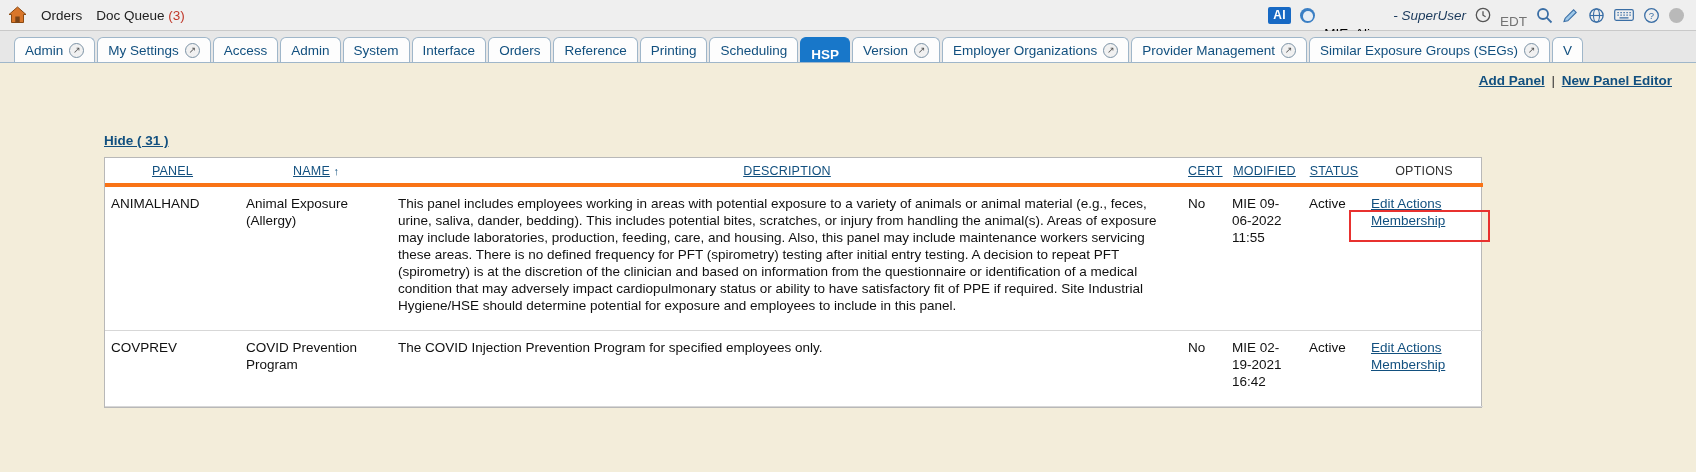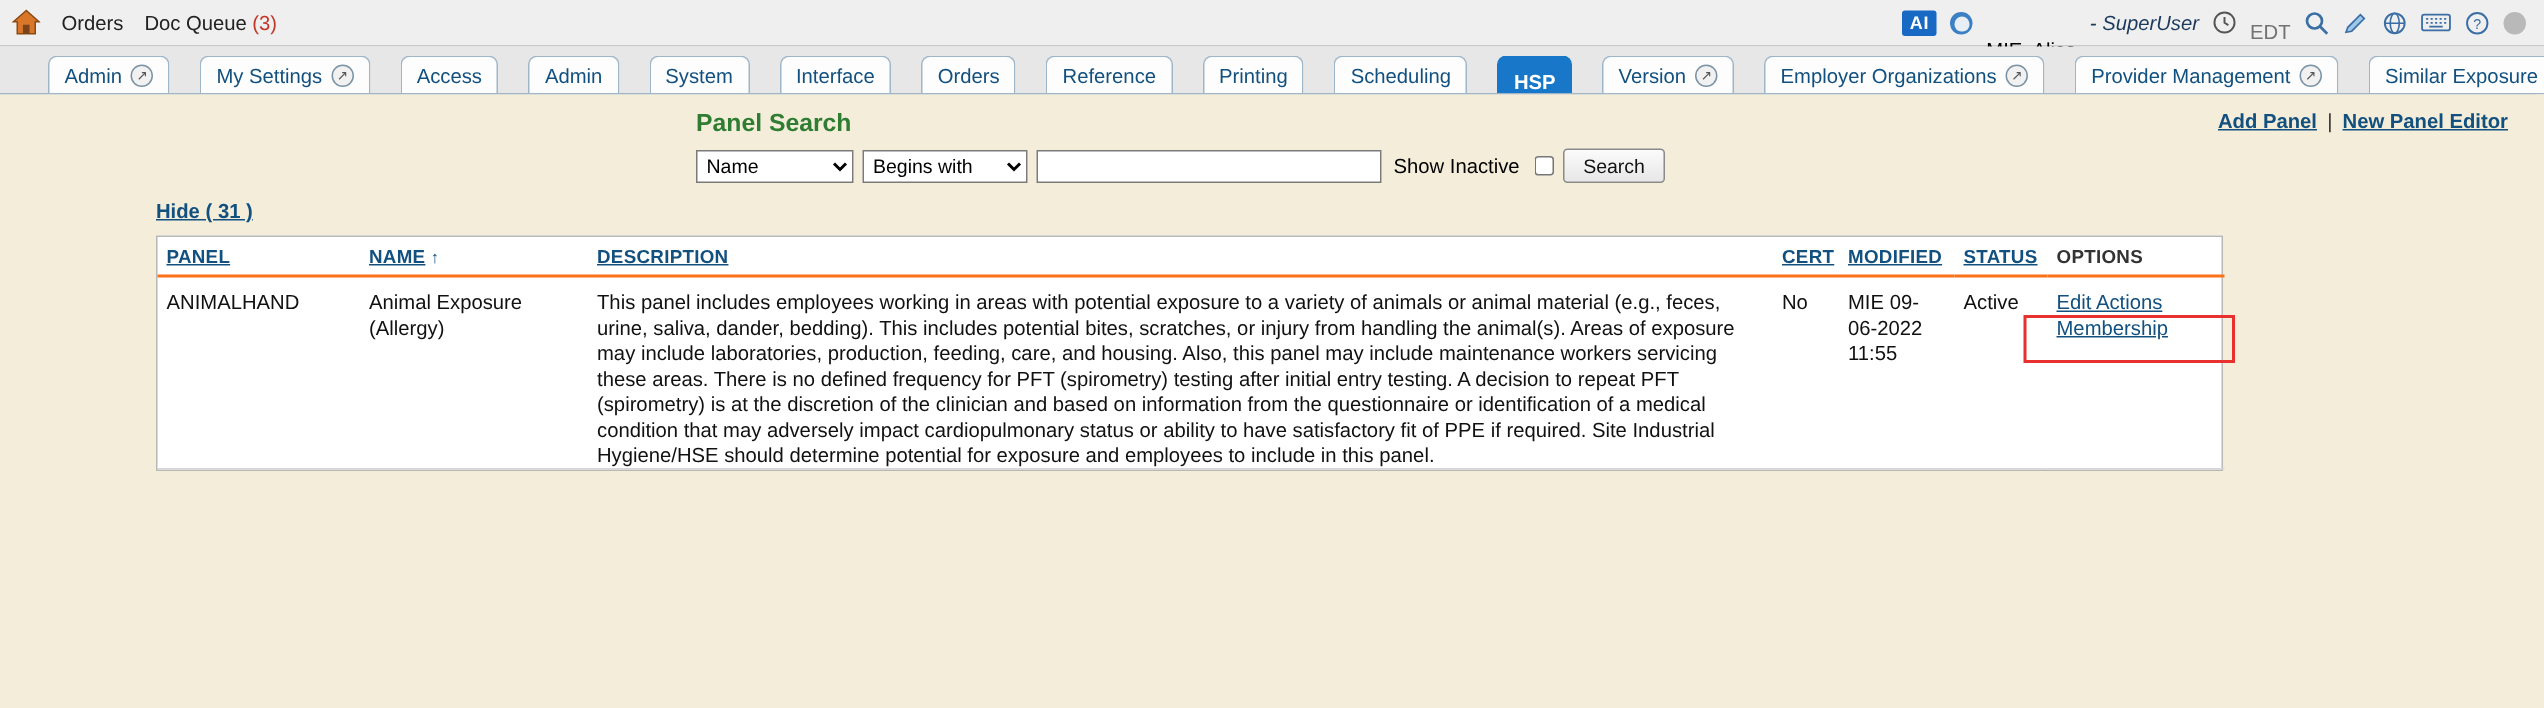--- a/index.html
+++ b/index.html
@@ -111,21 +111,20 @@
     margin-right: 2px;
     background: #fdfdfd;
     border: 1px solid #9fb6c9;
     border-bottom: none;
     border-radius: 6px 6px 0 0;
     color: #12507f;
     font-size: 13.5px;
     white-space: nowrap;
     box-sizing: border-box;
     cursor: default;
-    margin-left: 18px;
   }
   .tab.active {
     background: #1877c9;
     color: #fff;
     font-weight: bold;
     border-color: #1877c9;
     align-items: flex-end;
   }
   .pop-ico {
     width: 13px; height: 13px;
@@ -251,36 +250,36 @@
     background: #fff;
     border: 1px solid #b8b8b8;
     box-sizing: border-box;
   }
   table.panels {
     width: 100%;
     border-collapse: collapse;
     table-layout: fixed;
   }
   table.panels th {
-    text-align: left;
-    font-weight: bold;
+    text-align: center;
+    font-weight: normal;
     font-size: 12.5px;
     color: #12507f;
     padding: 6px 6px 5px 6px;
-    border-bottom: 2px solid #f97316;
+    border-bottom: 4px solid #f97316;
     vertical-align: bottom;
   }
   table.panels th span.hdr {
     text-decoration: underline;
     letter-spacing: .2px;
   }
   table.panels th.opt span.hdr { text-decoration: none; color: #333; }
   table.panels td {
     font-size: 13.5px;
-    padding: 8px 6px 0 6px;
+    padding: 8px 6px 16px 6px;
     vertical-align: top;
     line-height: 17px;
     color: #111;
     border-bottom: 1px solid #d7d7d7;
   }
   td.desc { line-height: 18.5px; }
   .opt-link {
     color: #12507f;
     text-decoration: underline;
     display: block;
@@ -431,35 +430,20 @@
 </div>
 
 <div class="content">
 
   <div class="panel-actions">
     <a href="#">Add Panel</a>
     <span class="sep">|</span>
     <a href="#">New Panel Editor</a>
   </div>
 
-  <div class="panel-search-box">
-    <div class="panel-search-title">Panel Search</div>
-    <div class="search-row">
-      <select class="ctl" id="field-select">
-        <option>Name</option>
-      </select>
-      <select class="ctl" id="operator-select">
-        <option>Begins with</option>
-      </select>
-      <input class="text-ctl" type="text" placeholder="" style="">
-      <span class="show-inactive-label">Show Inactive</span>
-      <input class="cb" type="checkbox" style="">
-      <button class="btn">Search</button>
-    </div>
-  </div>
 
   <div class="panels-head">
     <a class="hide-link" href="#">Hide ( 31 )</a>
     <span class="panels-title">Panels</span>
   </div>
 
   <div class="table-wrap">
     <table class="panels">
       <colgroup>
         <col style="width:135px">
@@ -490,19 +474,31 @@
           <td>Animal Exposure (Allergy)</td>
           <td class="desc">This panel includes employees working in areas with potential exposure to a variety of animals or animal material (e.g., feces, urine, saliva, dander, bedding). This includes potential bites, scratches, or injury from handling the animal(s). Areas of exposure may include laboratories, production, feeding, care, and housing. Also, this panel may include maintenance workers servicing these areas. There is no defined frequency for PFT (spirometry) testing after initial entry testing. A decision to repeat PFT (spirometry) is at the discretion of the clinician and based on information from the questionnaire or identification of a medical condition that may adversely impact cardiopulmonary status or ability to have satisfactory fit of PPE if required. Site Industrial Hygiene/HSE should determine potential for exposure and employees to include in this panel.</td>
           <td>No</td>
           <td>MIE 09-06-2022 11:55</td>
           <td>Active</td>
           <td>
             <a class="opt-link" href="#">Edit Actions</a>
             <a class="opt-link" href="#">Membership</a>
           </td>
         </tr>
+        <tr>
+          <td>COVPREV</td>
+          <td>COVID Prevention Program</td>
+          <td class="desc">The COVID Injection Prevention Program for specified employees only.</td>
+          <td>No</td>
+          <td>MIE 02-19-2021 16:42</td>
+          <td>Active</td>
+          <td>
+            <a class="opt-link" href="#">Edit Actions</a>
+            <a class="opt-link" href="#">Membership</a>
+          </td>
+        </tr>
       </tbody>
     </table>
   </div>
 
   <div class="membership-highlight"></div>
   <div class="right-sliver"></div>
 </div>
 
 </body></html>

